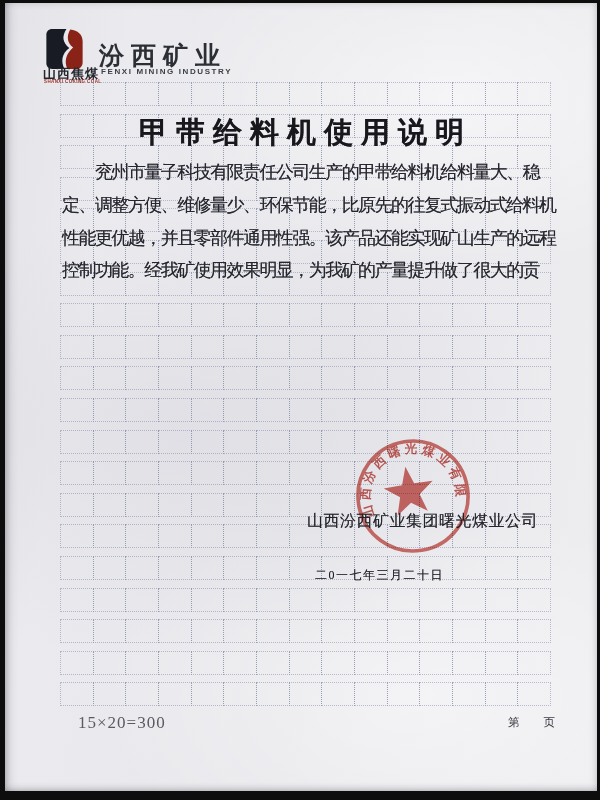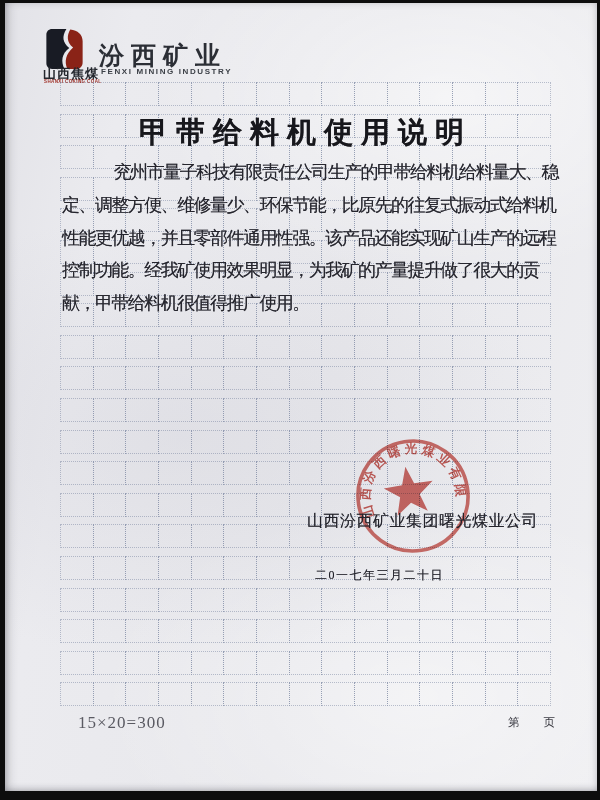--- a/index.html
+++ b/index.html
@@ -37,21 +37,21 @@
   .grow .gcell:first-child{margin-left:0;}
 
   .doc-title{
     position:absolute;left:55px;top:82px;width:491px;height:32px;
     text-align:center;font-weight:bold;font-size:29px;letter-spacing:8px;
     color:#17171c;white-space:nowrap;text-shadow:0 0 .5px rgba(0,0,0,.6);margin-top:28px;
   }
   .body-text{position:absolute;left:57px;top:153px;width:496px;color:#26262e;}
   .bline{height:32.8px;line-height:32.8px;font-size:18px;letter-spacing:-1.55px;white-space:nowrap;
     text-shadow:0 0 .4px rgba(20,20,30,.55);}
-  .bline.indent{padding-left:33px;text-align:right;}
+  .bline.indent{padding-left:33px;}
 
   .signature{position:absolute;left:302px;top:508px;font-size:16px;letter-spacing:.5px;color:#23232b;
     white-space:nowrap;text-shadow:0 0 .4px rgba(20,20,30,.5);}
   .date{position:absolute;left:310px;top:564px;font-size:12px;letter-spacing:1.5px;color:#23232b;
     white-space:nowrap;text-shadow:0 0 .4px rgba(20,20,30,.5);}
 
   .seal{position:absolute;left:337px;top:422px;width:142px;height:142px;transform:rotate(-9deg);
     opacity:.88;mix-blend-mode:multiply;pointer-events:none;}
 
   .footer-left{position:absolute;left:73px;top:710px;font-size:17px;color:#5a5a62;letter-spacing:1px;text-align:center;}
@@ -416,21 +416,20 @@
       </div>
     </div>
 
   <div class="doc-title">甲带给料机使用说明</div>
 
   <div class="body-text">
     <div class="bline indent">兖州市量子科技有限责任公司生产的甲带给料机给料量大、稳</div>
     <div class="bline">定、调整方便、维修量少、环保节能，比原先的往复式振动式给料机</div>
     <div class="bline">性能更优越，并且零部件通用性强。该产品还能实现矿山生产的远程</div>
     <div class="bline">控制功能。经我矿使用效果明显，为我矿的产量提升做了很大的贡</div>
-    <div class="bline">献，甲带给料机很值得推广使用。</div>
   </div>
 
   <svg class="seal" viewBox="-71 -71 142 142" aria-hidden="true">
     <circle cx="0" cy="0" r="55" fill="none" stroke="#c23a32" stroke-width="3.6" opacity=".82"></circle>
     <path id="sealArc" d="M -40,16.5 A 43.3 43.3 0 1 1 40,16.5" fill="none"></path>
     <text font-size="12.5" fill="#bf362e" letter-spacing="3.6" opacity=".9" font-family="Liberation Sans, DejaVu Sans, sans-serif" font-weight="bold">
       <textPath href="#sealArc" startOffset="3">山西汾西曙光煤业有限责任公司</textPath>
     </text>
     <polygon fill="#c23a32" opacity=".85" points="-3,-30 3.1,-12.4 21.7,-12 6.9,-0.8 12.3,17 -3,6.4 -18.3,17 -12.9,-0.8 -27.7,-12 -9.1,-12.4"></polygon>
   </svg>

